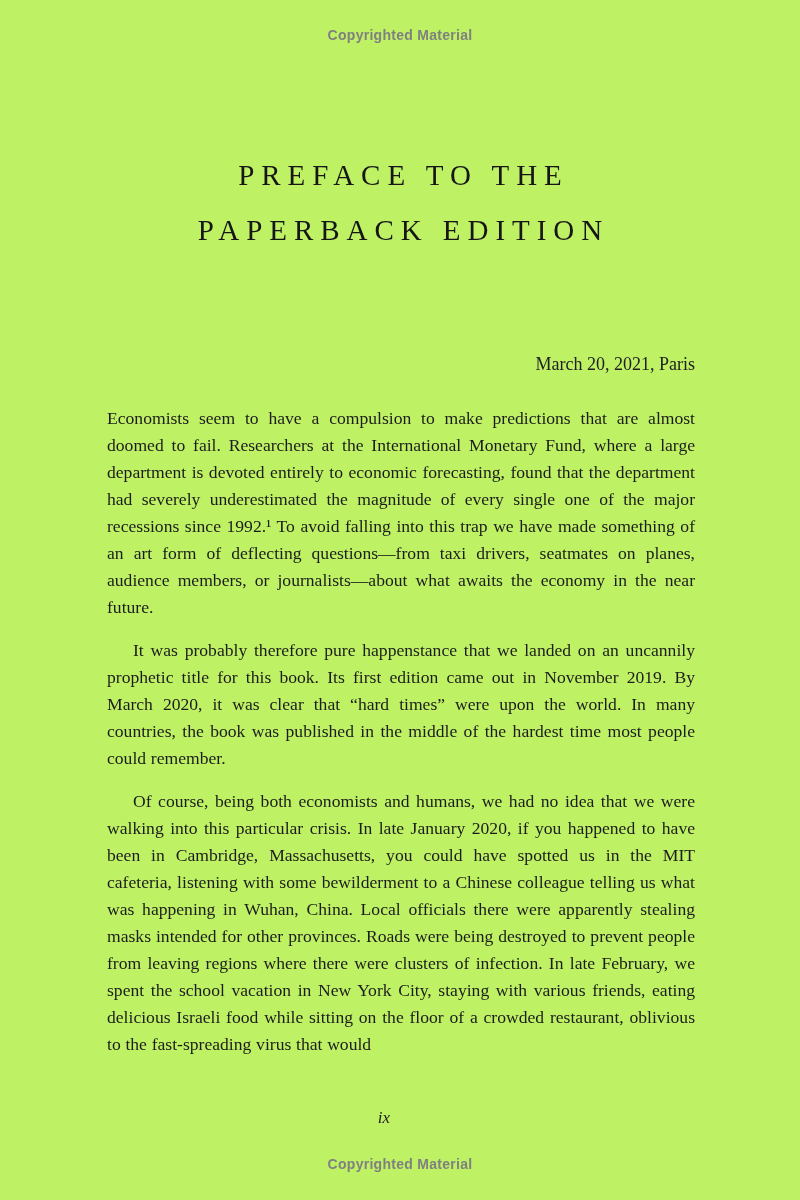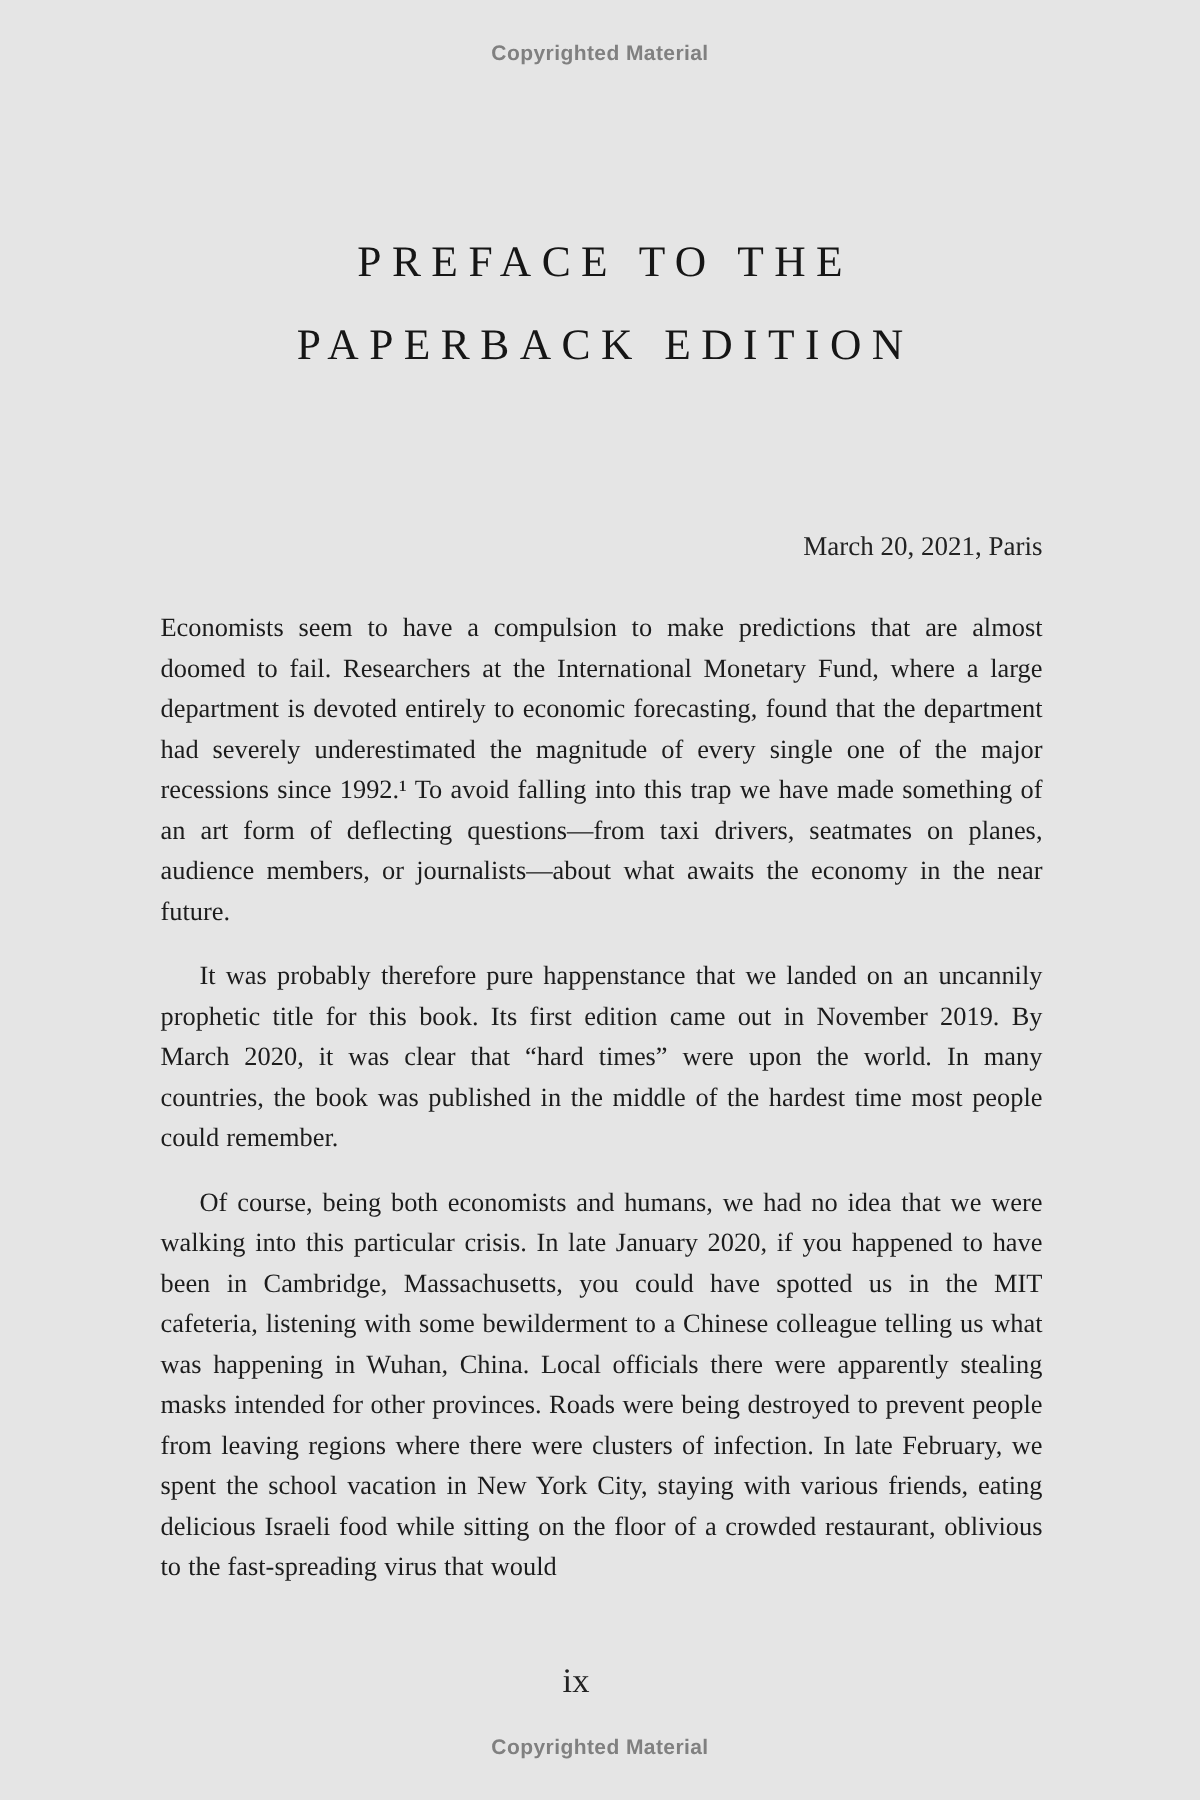--- a/index.html
+++ b/index.html
@@ -4,21 +4,21 @@
 <style>
   html, body {
     margin: 0;
     padding: 0;
     background: #ffffff;
   }
   .page {
     position: relative;
     width: 800px;
     height: 1200px;
-    background: #e5e5e5;
+    background: #bef264;
     overflow: hidden;
     font-family: "Liberation Serif", "DejaVu Serif", serif;
     color: #1c1c1c;
   }
   .copyright-notice {
     position: absolute;
     left: 0;
     width: 800px;
     text-align: center;
     font-family: "Liberation Sans", "DejaVu Sans", sans-serif;
@@ -75,22 +75,23 @@
     word-spacing: 0.02em;
   }
   .body-text p.indented { text-indent: 26px; margin-top: 16px; }
 
   .page-number {
     position: absolute;
     top: 1108px;
     left: 0;
     width: 768px;
     text-align: center;
-    font-size: 23px;
+    font-size: 17px;
     color: #222222;
+    font-style: italic;
   }
 </style>
 </head>
 <body>
 
 <div class="page">
 
   <div class="copyright-notice copyright-top">Copyrighted Material</div>
 
   <h1 class="chapter-title">

